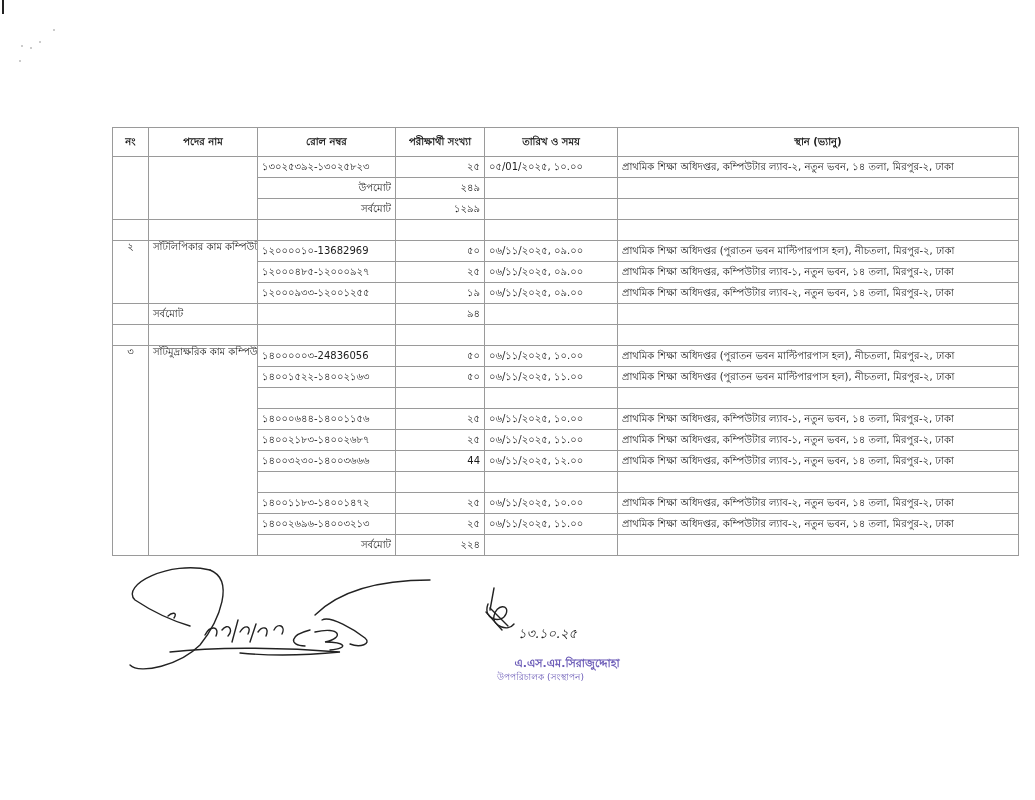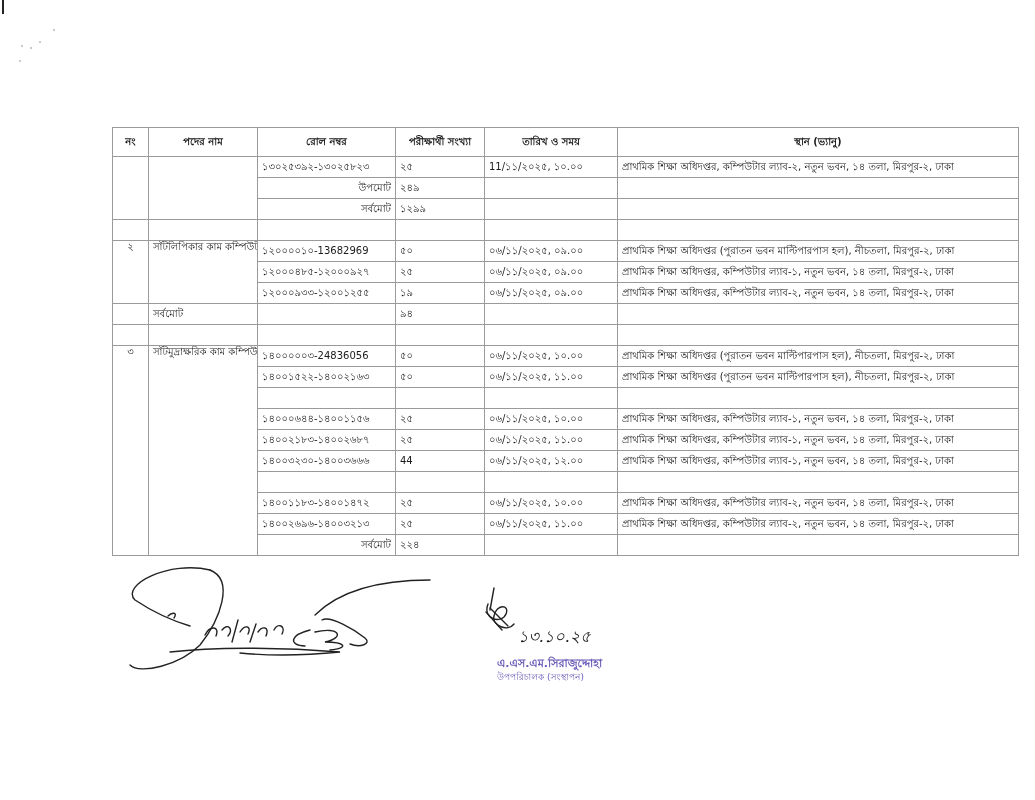--- a/index.html
+++ b/index.html
@@ -13,33 +13,33 @@
 
   table.schedule {
     position: absolute; left: 112px; top: 127px; width: 906px;
     border-collapse: collapse; table-layout: fixed; font-size: 10px;
   }
   table.schedule td, table.schedule th {
     border: 1px solid #9a9a9a; height: 20px; padding: 0 4px; overflow: hidden; white-space: nowrap;
     line-height: 12px; font-weight: normal;
   }
   table.schedule th { height: 28px; font-weight: bold; text-align: center; font-size: 10px; }
-  td.c { text-align: left; }
+  td.c { text-align: right; }
   td.r { text-align: right; font-family: Liberation Serif, serif; }
   td.b { font-weight: bold; }
   td.wrap { white-space: normal; vertical-align: top; padding-top: 4px; font-weight: bold; }
   td.spacer { height: 14px; }
   td.no { text-align: center; vertical-align: top; padding-top: 6px; font-weight: bold; }
 
   .sig-area { position: absolute; left: 110px; top: 560px; width: 560px; height: 130px; }
-  .stamp-name { position: absolute; left: 497px; top: 655px; width: 140px; 
+  .stamp-name { position: absolute; left: 497px; top: 655px; width: 140px; text-align: center;
     color: #6b5bb7; font-size: 11px; font-weight: bold; }
   .stamp-title { position: absolute; left: 497px; top: 670px; width: 140px; 
     color: #6b5bb7; font-size: 9px; }
-  .sig-date { position: absolute; left: 518px; top: 624px; font-size: 16px; font-style: italic;
+  .sig-date { position: absolute; left: 518px; top: 624px; font-size: 13px; font-style: italic;
     color: #222; font-family: "DejaVu Serif", serif; }
 </style>
 </head>
 <body>
 
 <div class="page-mark"></div>
 <div class="specks">
   <div class="speck" style="left:38px;top:4px"></div>
   <div class="speck" style="left:24px;top:16px"></div>
   <div class="speck" style="left:6px;top:20px"></div>
@@ -66,21 +66,21 @@
       <th>স্থান (ভ্যানু)</th>
     </tr>
   </thead>
   <tbody>
 
     <tr>
       <td rowspan="3"></td>
       <td rowspan="3"></td>
       <td>১৩০২৫৩৯২-১৩০২৫৮২৩</td>
       <td class="c">২৫</td>
-      <td>11/১১/২০২৫, ১০.০০</td>
+      <td>০৫/01/২০২৫, ১০.০০</td>
       <td>প্রাথমিক শিক্ষা অধিদপ্তর, কম্পিউটার ল্যাব-২, নতুন ভবন, ১৪ তলা, মিরপুর-২, ঢাকা</td>
     </tr>
     <tr>
       <td class="r b">উপমোট</td>
       <td class="c b">২৪৯</td>
       <td></td>
       <td></td>
     </tr>
     <tr>
       <td class="r b">সর্বমোট</td>

